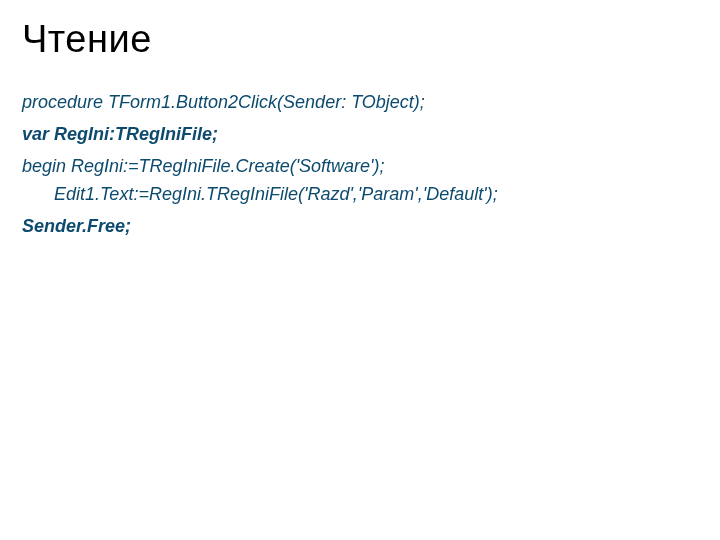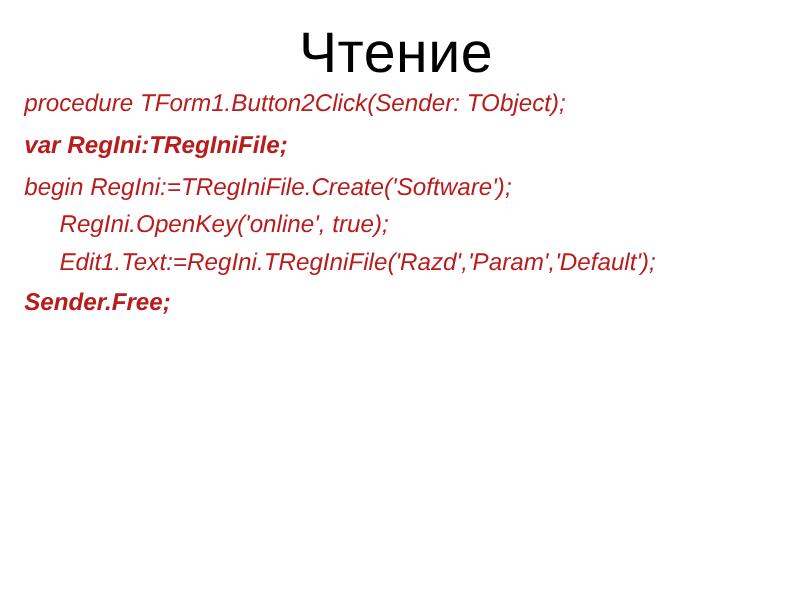--- a/index.html
+++ b/index.html
@@ -14,30 +14,31 @@
       font-family: Arial, Helvetica, sans-serif;
       color: #000000;
       overflow: hidden;
     }
     .slide {
       width: 100%;
       height: 100%;
       padding: 18px 22px 0 22px;
     }
     .title {
-      font-size: 52px;
+      font-size: 38px;
       font-weight: 400;
-      text-align: center;
+      text-align: left;
+      margin-bottom: 28px;
       letter-spacing: 0.5px;
     }
     .code-block {
-      font-size: 22px;
+      font-size: 18px;
       font-style: italic;
       line-height: 1.45;
-      color: #b91c1c;
+      color: #0c4a6e;
       white-space: nowrap;
     }
     .code-line {
       margin-bottom: 2px;
     }
     .indented {
       padding-left: 32px;
     }
     .spaced {
       margin-top: 6px;
@@ -47,17 +48,16 @@
   </style>
 </head>
 <body>
 
 <div class="slide">
   <h1 class="title">Чтение</h1>
   <div class="code-block">
     <div class="code-line">procedure TForm1.Button2Click(Sender: TObject);</div>
     <div class="code-line spaced">var RegIni:TRegIniFile;</div>
     <div class="code-line">begin RegIni:=TRegIniFile.Create('Software');</div>
-    <div class="code-line indented">RegIni.OpenKey('online', true);</div>
     <div class="code-line indented">Edit1.Text:=RegIni.TRegIniFile('Razd','Param','Default');</div>
     <div class="code-line spaced">Sender.Free;</div>
   </div>
 </div>
 
 </body></html>

